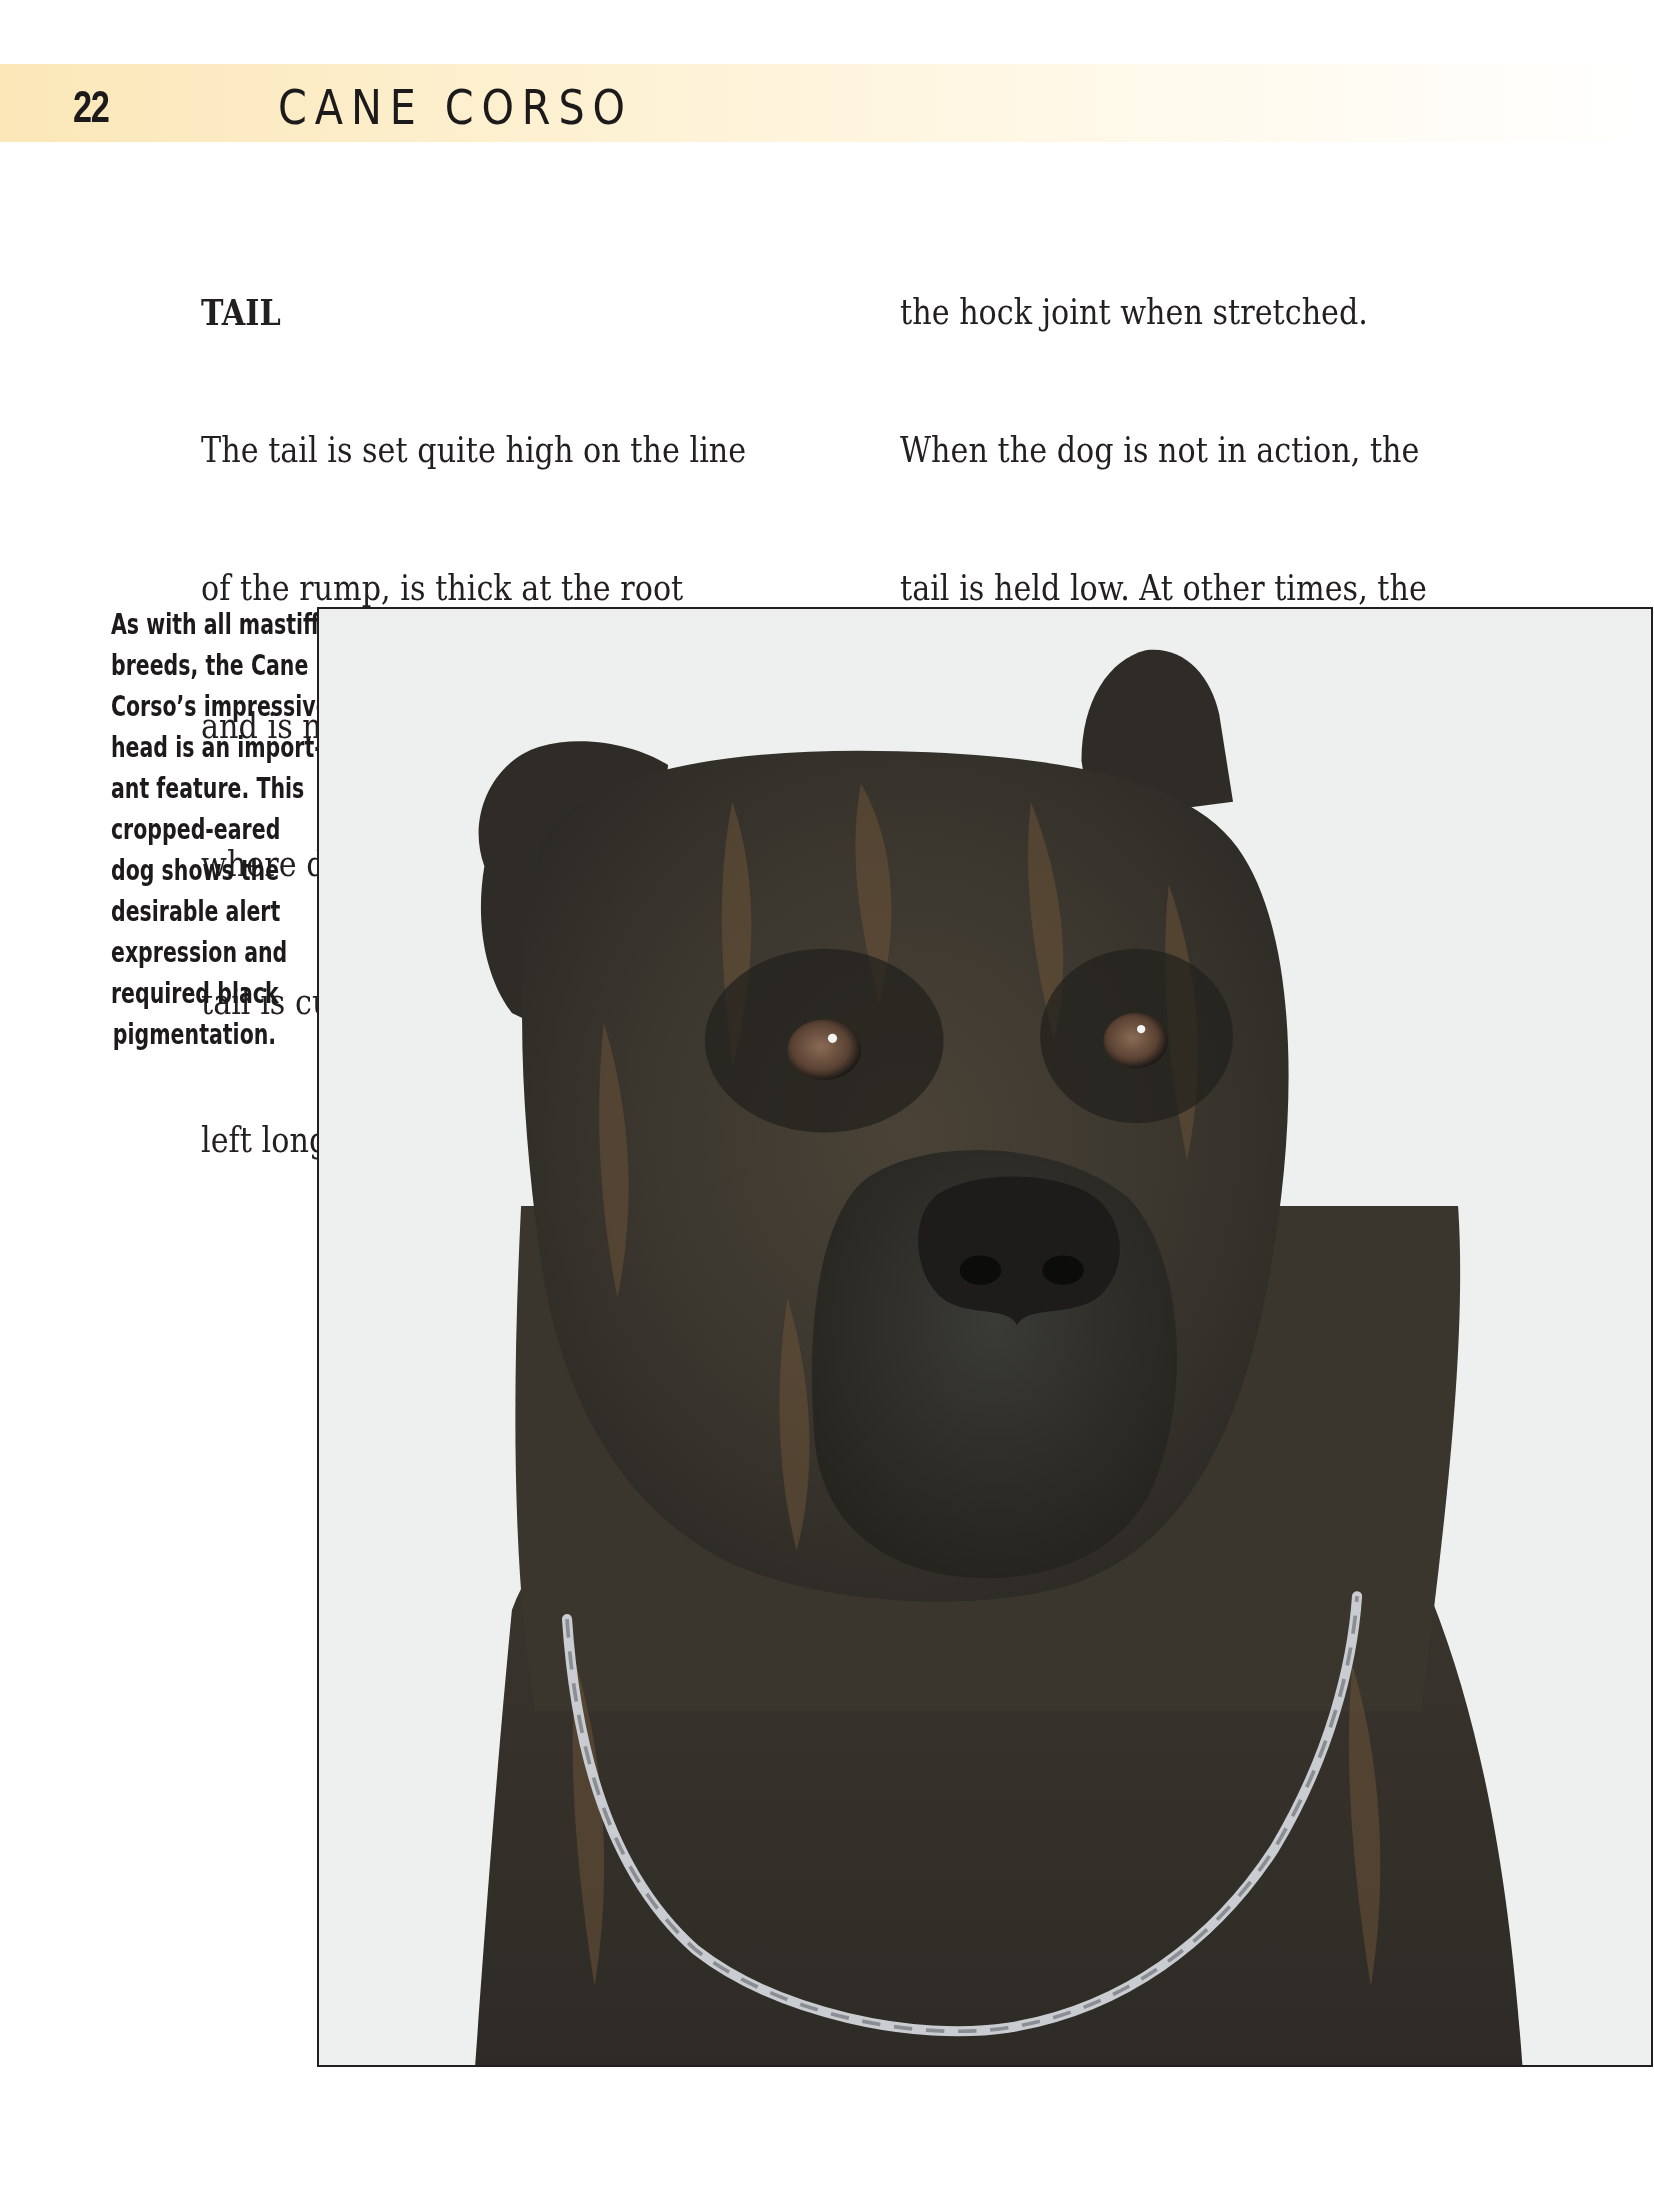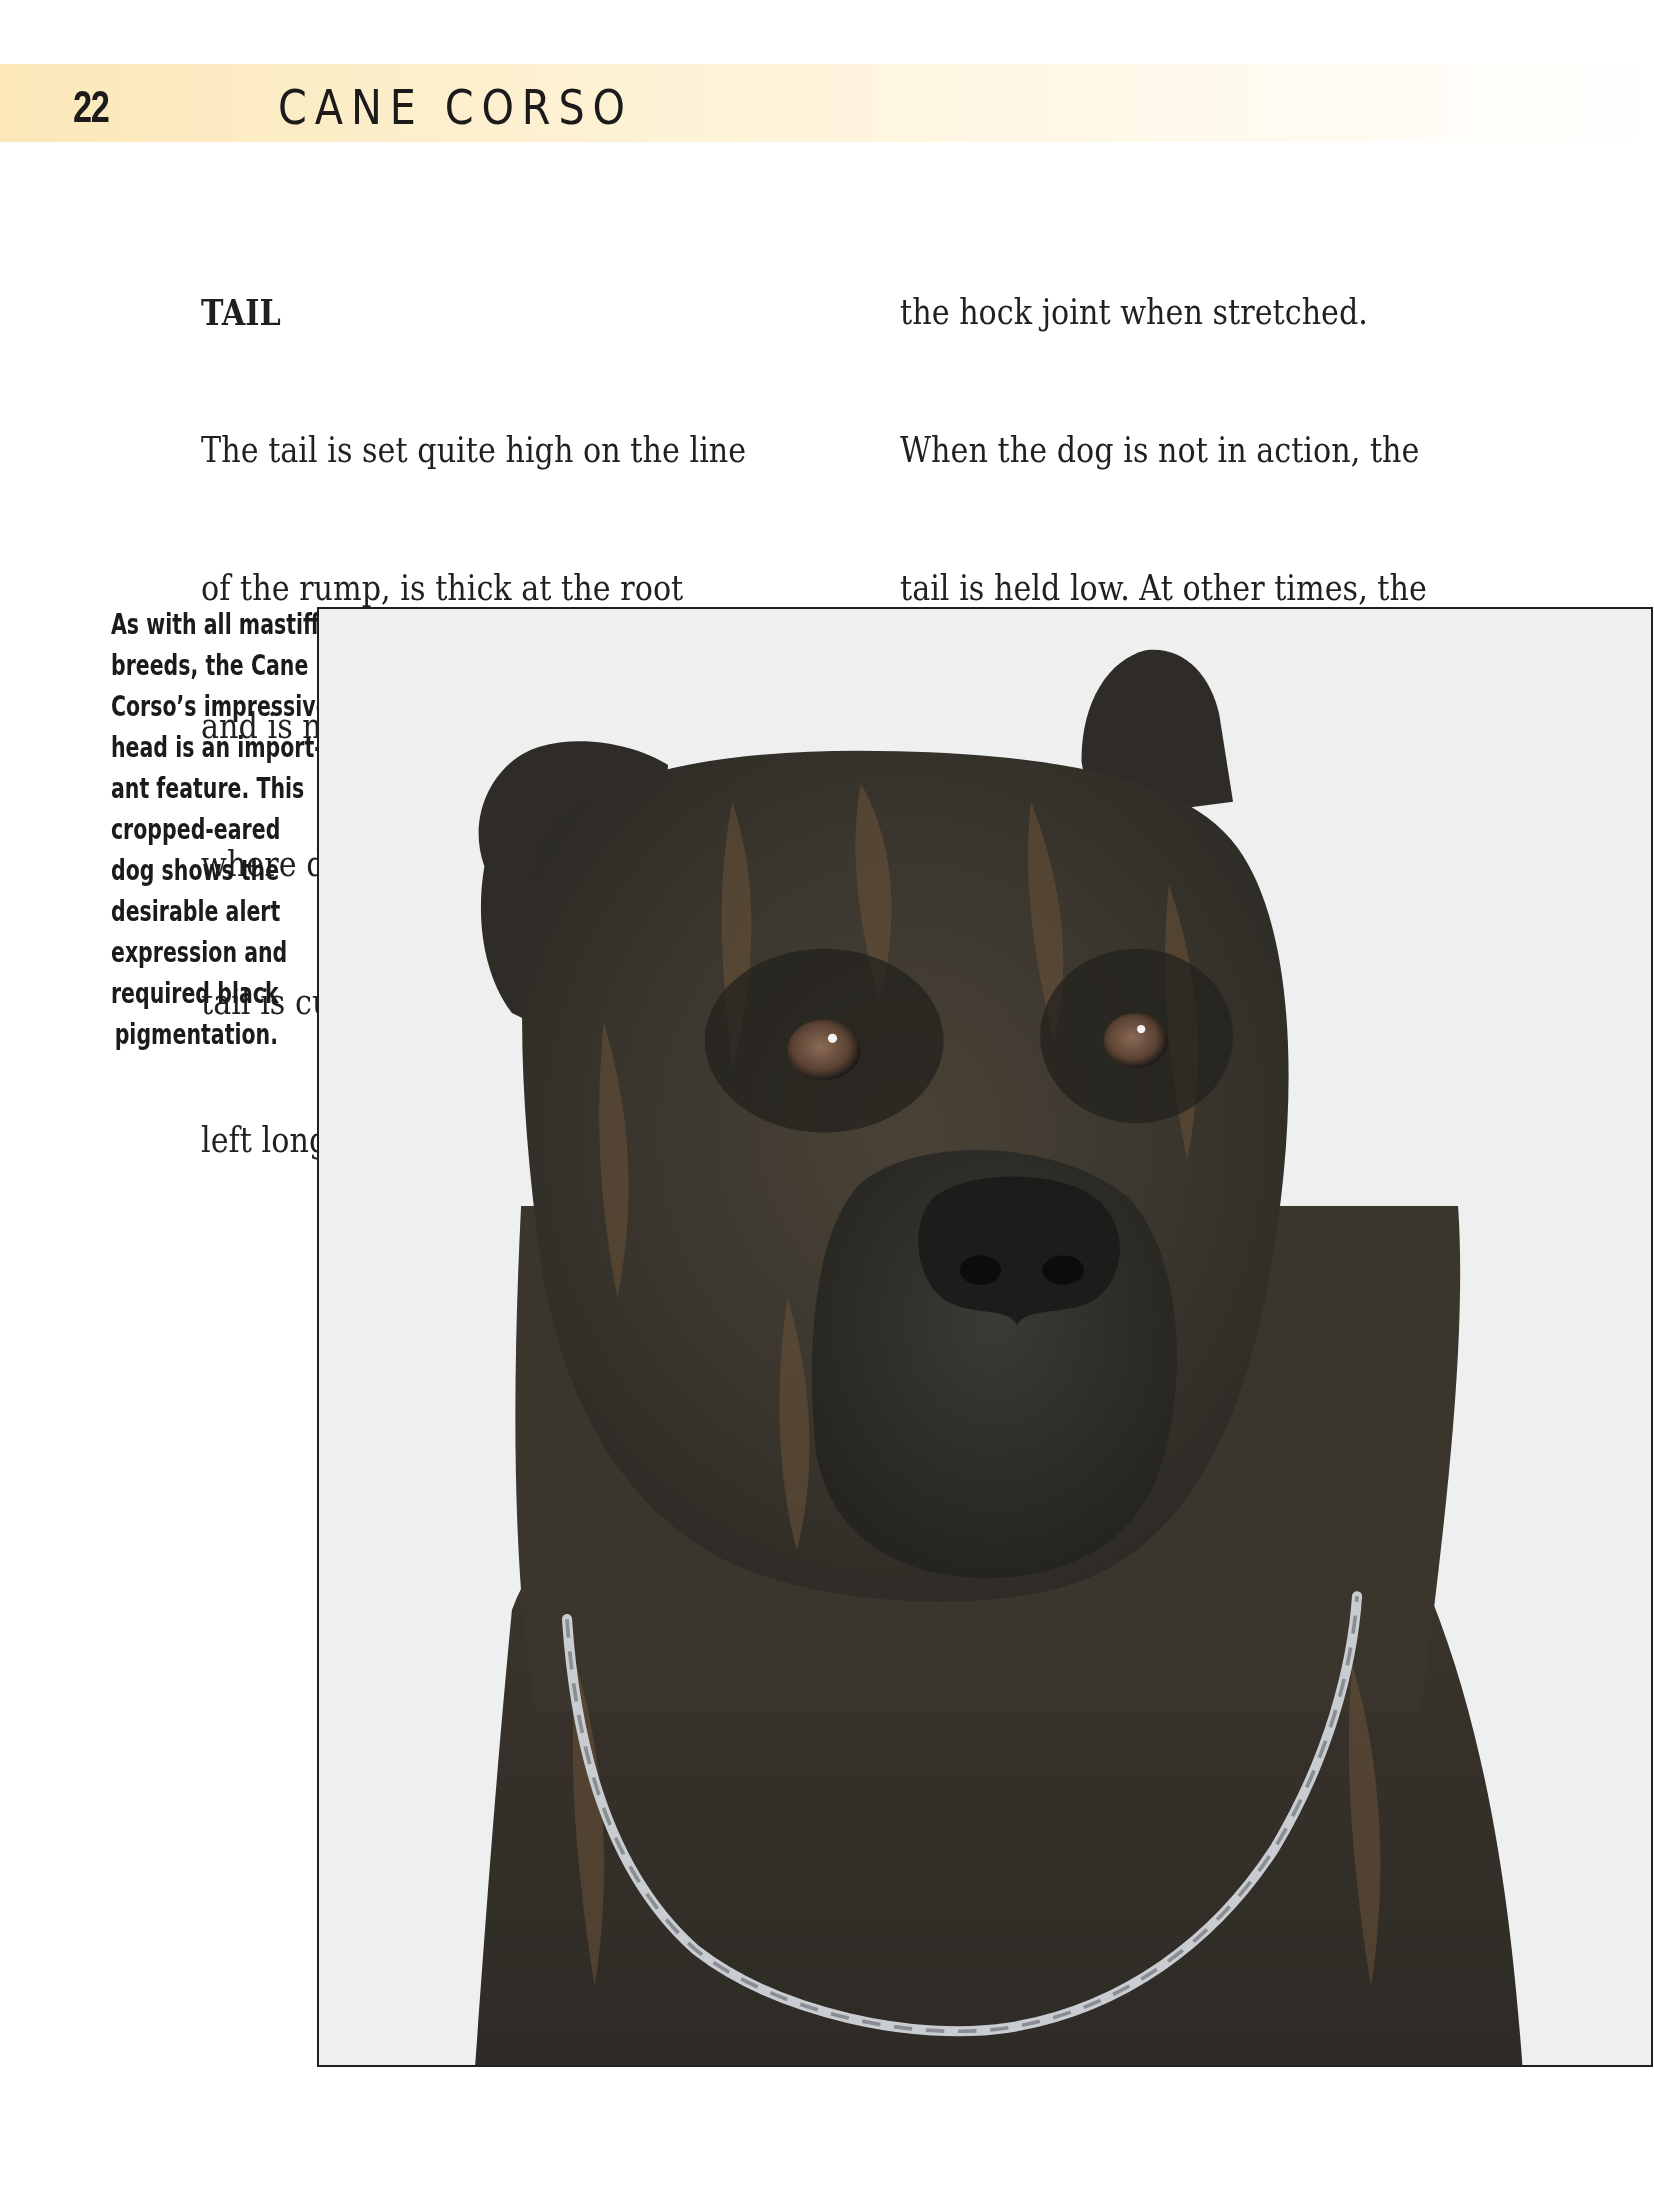--- a/index.html
+++ b/index.html
@@ -29,21 +29,21 @@
   }
   .col-left { left: 201px; }
   .col-right { left: 900px; }
   .col .line {
     display: block; transform: scaleX(0.84); transform-origin: left center;
   }
   .heading { font-weight: bold; }
   .caption {
     position: absolute; left: 46px; width: 232px; top: 604px;
     font-family: "DejaVu Sans", sans-serif; font-weight: bold;
-    font-size: 28.5px; line-height: 41px; color: #1c1a1a; text-align: right;
+    font-size: 28.5px; line-height: 41px; color: #1c1a1a; text-align: center;
   }
   .caption .line {
     display: block; white-space: nowrap;
     transform: scaleX(0.72); transform-origin: right center;
   }
   .photo-frame {
     position: absolute; left: 317px; top: 607px; width: 1332px; height: 1456px;
     border: 2.3px solid #231f20; background: #eef0ef; overflow: hidden;
   }
   .photo-frame svg { display: block; width: 100%; height: 100%; }

